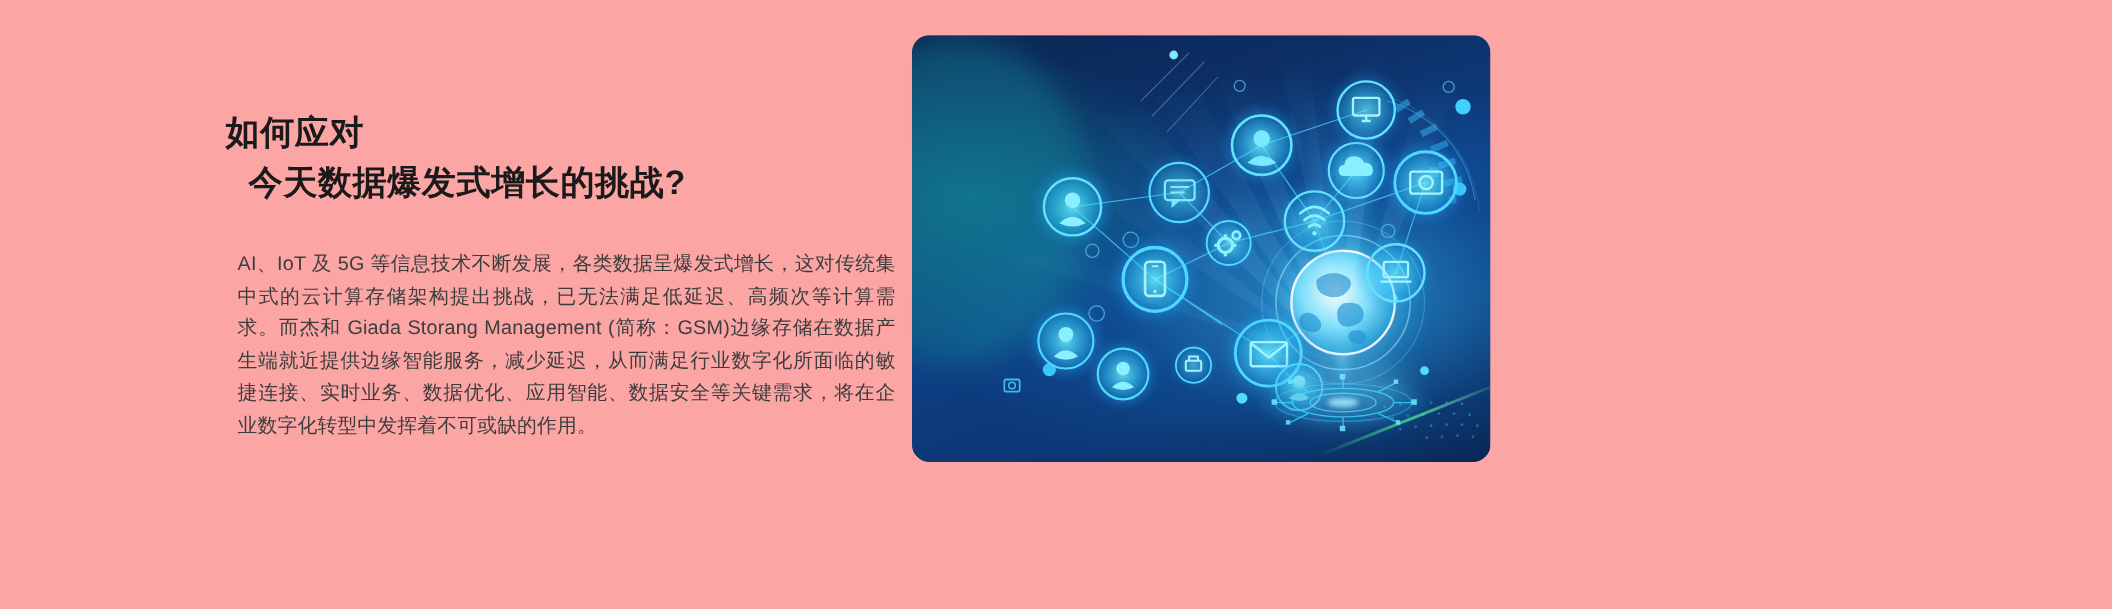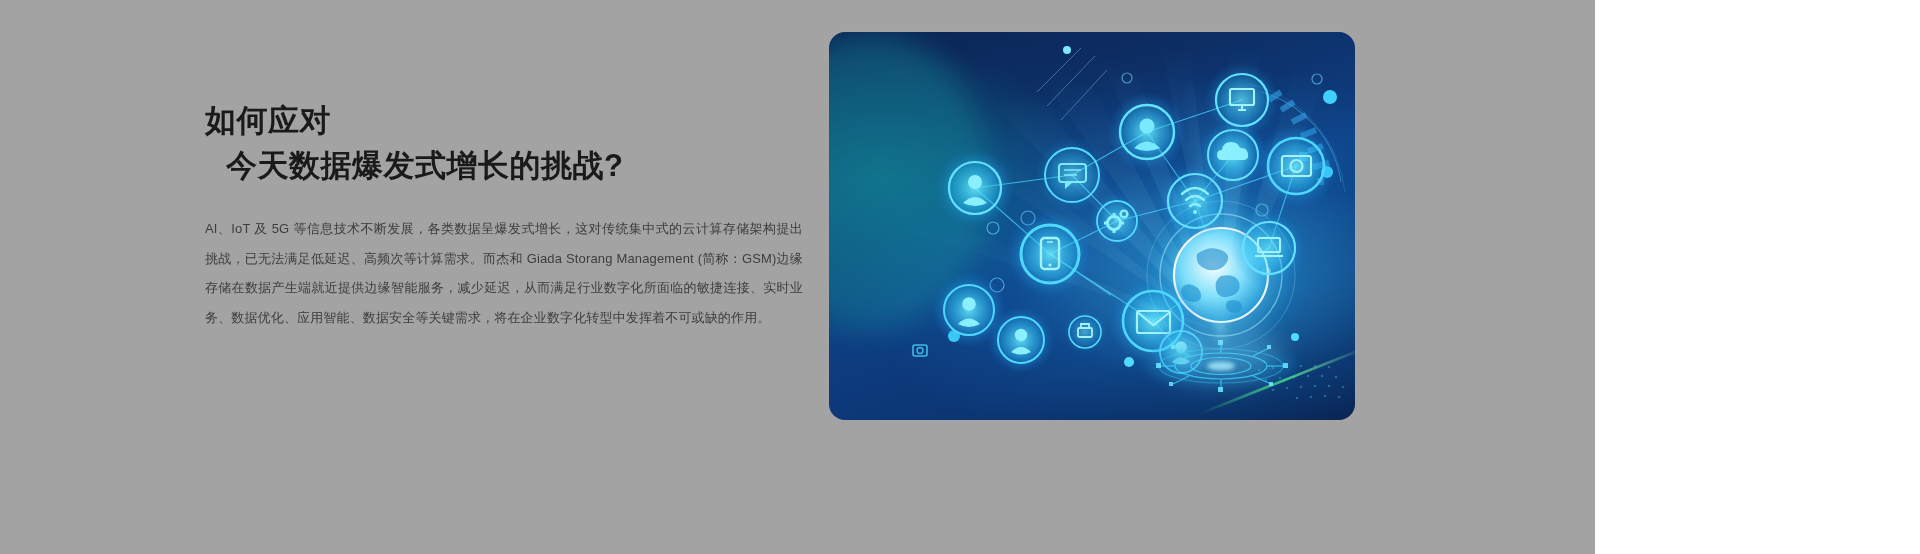--- a/index.html
+++ b/index.html
@@ -9,23 +9,23 @@
   }
   body {
     width: 1920px;
     height: 554px;
     overflow: hidden;
     font-family: "Liberation Sans", "DejaVu Sans", sans-serif;
     -webkit-font-smoothing: antialiased;
   }
   .page {
     position: relative;
-    width: 1595px;
+    width: 1920px;
     height: 554px;
-    background: #a3a3a3;
+    background: #fca5a5;
   }
 
   
   .text-col {
     position: absolute;
     left: 205px;
     top: 98px;
     width: 600px;
   }
   .headline {
@@ -35,25 +35,25 @@
     line-height: 45px;
     letter-spacing: 0.5px;
     margin: 0;
     white-space: nowrap;
   }
   .headline-line-2 {
     margin-top: 0px;
     margin-left: 21px;
   }
   .body-copy {
-    margin: 0;
+    margin: 11px;
     padding-top: 26px;
     width: 598px;
     color: #3d3d3d;
-    font-size: 13px;
+    font-size: 18px;
     line-height: 29.5px;
     letter-spacing: 0.15px;
     text-align: justify;
     text-justify: inter-ideograph;
   }
 
   
   .visual-panel {
     position: absolute;
     left: 829px;

